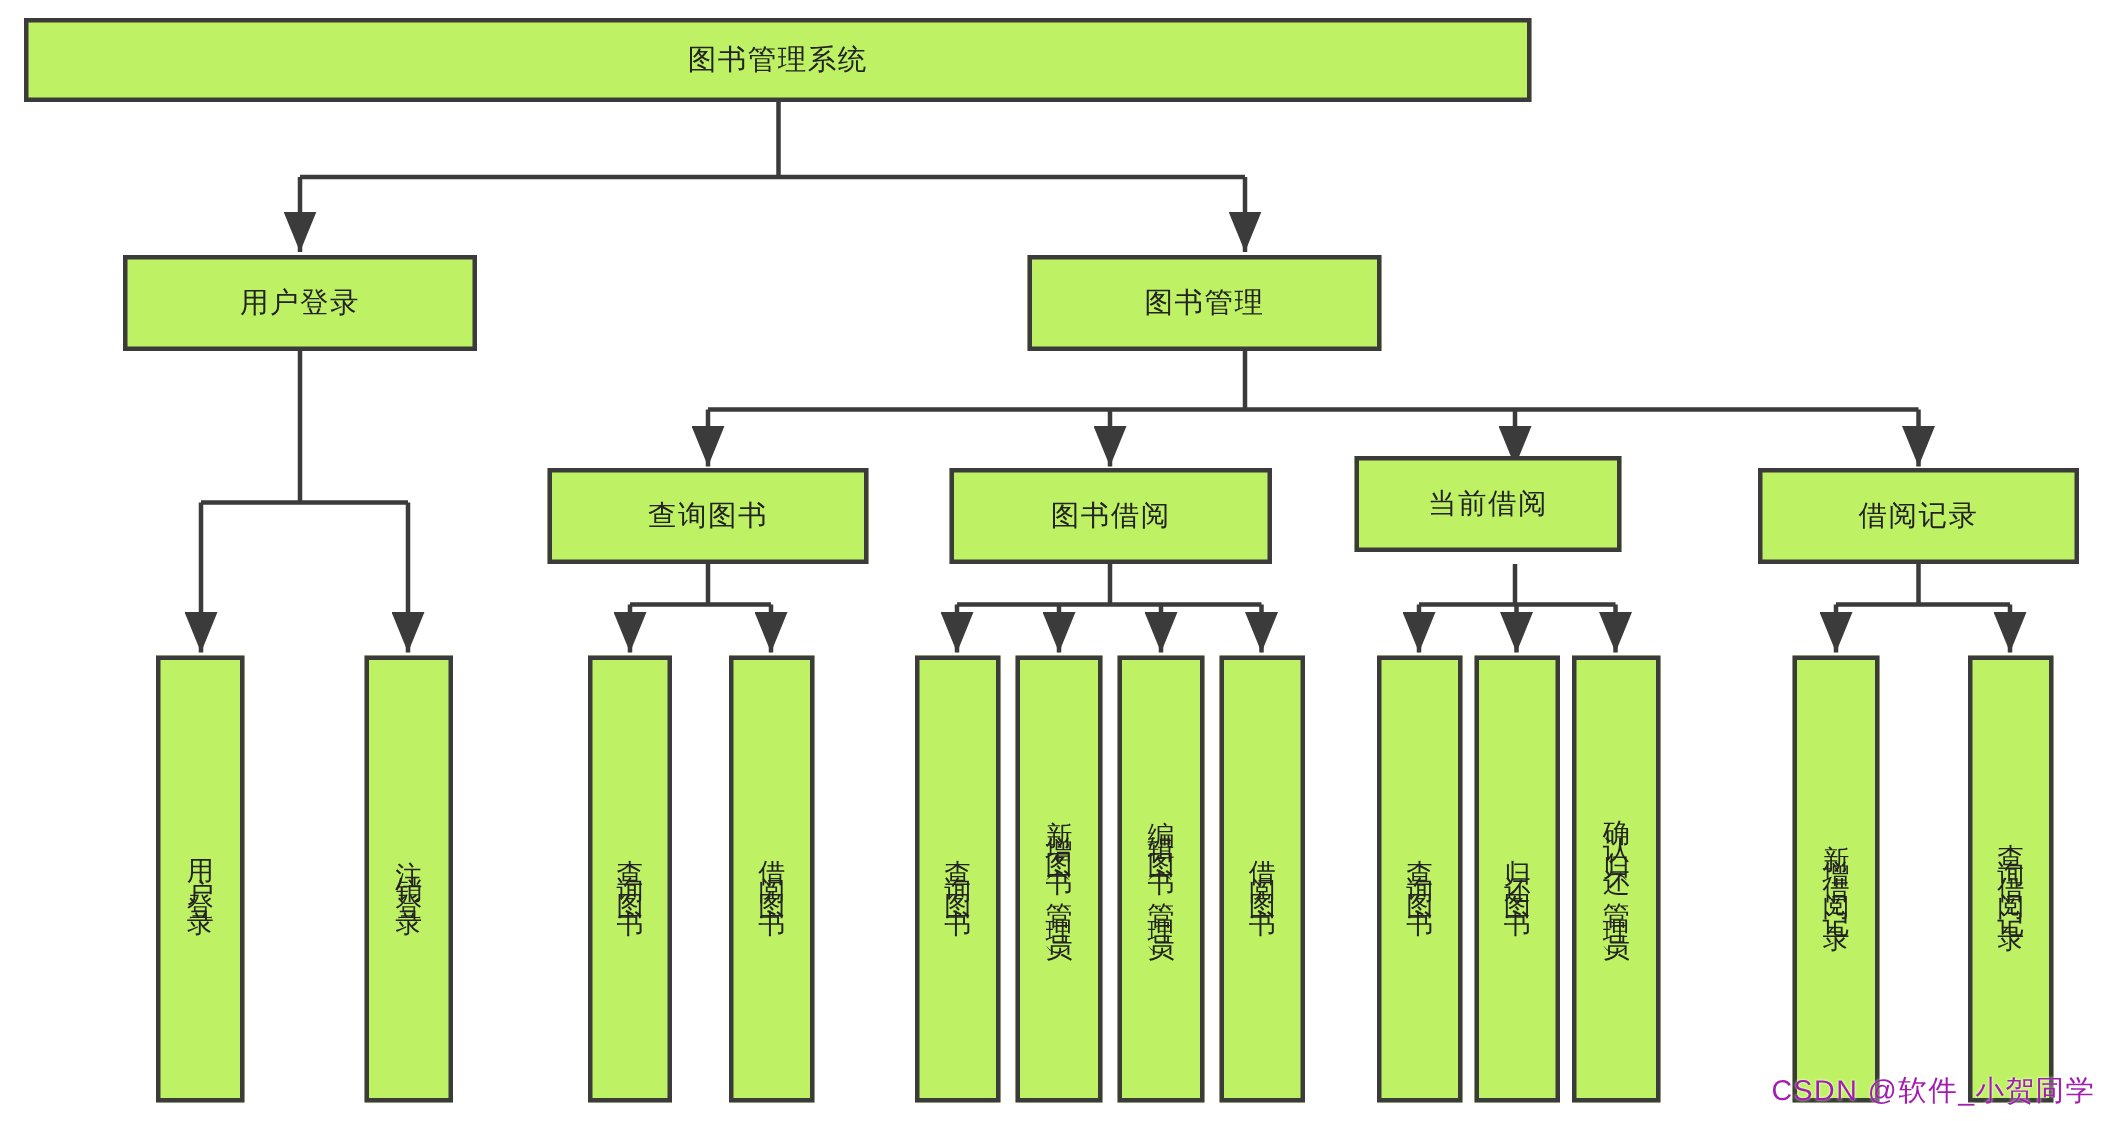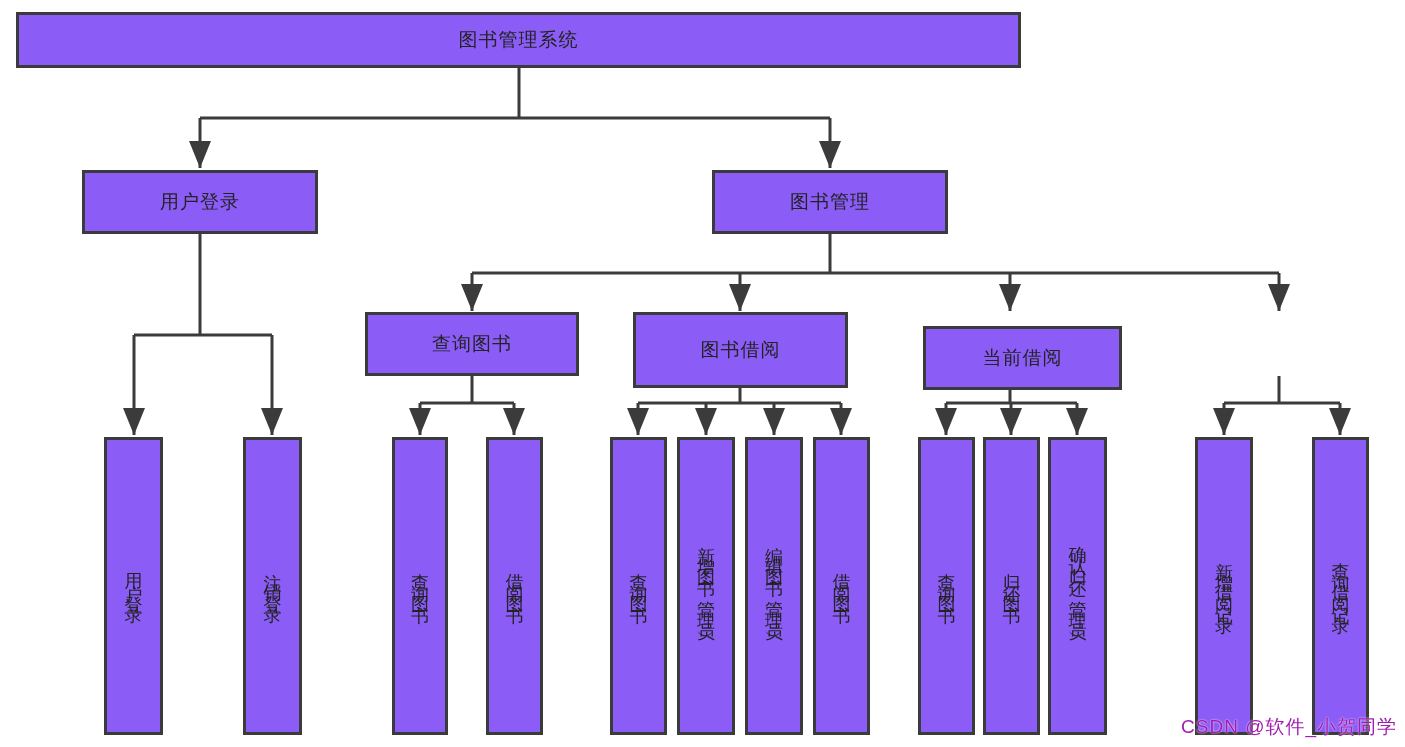--- a/index.html
+++ b/index.html
@@ -8,21 +8,21 @@
     width: 1405px;
     height: 747px;
     background: #ffffff;
     font-family: "Liberation Sans", "DejaVu Sans", sans-serif;
     overflow: hidden;
   }
   #wires { position: absolute; left: 0; top: 0; }
   .node {
     position: absolute;
     box-sizing: border-box;
-    background: #8b5cf6;
+    background: #bef264;
     border: 3px solid #3b3b3b;
     display: flex;
     align-items: center;
     justify-content: center;
     color: #232323;
     z-index: 2;
   }
   .hnode { font-size: 19px; letter-spacing: 1px; }
   .leaf  {
     font-size: 18px;
@@ -40,24 +40,24 @@
     bottom: 7px;
     font-size: 19px;
     color: #a21caf;
     letter-spacing: 1px;
     z-index: 5;
     text-shadow: 0 0 2px #ffffff;
   }
   
   #root  { left: 16px;  top: 12px;  width: 1005px; height: 56px; }
   #n-ul  { left: 82px;  top: 170px; width: 236px;  height: 64px; }
-  #n-bm  { left: 712px; top: 170px; width: 236px;  height: 64px; justify-content: center; }
+  #n-bm  { left: 685px; top: 170px; width: 236px;  height: 64px; justify-content: center; }
   #n-nb  { left: 365px; top: 312px; width: 214px;  height: 64px; }
-  #n-bw  { left: 633px; top: 312px; width: 215px;  height: 76px; justify-content: center; }
-  #n-cb  { left: 903px; top: 326px; width: 199px;  height: 64px; margin-left: 20px; }
+  #n-bw  { left: 633px; top: 312px; width: 215px;  height: 64px; justify-content: center; }
+  #n-cb  { left: 903px; top: 304px; width: 178px;  height: 64px; }
   #n-br  { left: 1172px;top: 312px; width: 214px;  height: 64px; }
   .leaf  { top: 437px; height: 298px; }
   #lf-a1 { left: 104px;  width: 59px; }
   #lf-a2 { left: 243px;  width: 59px; }
   #lf-b1 { left: 392px;  width: 56px; }
   #lf-b2 { left: 486px;  width: 57px; }
   #lf-c1 { left: 610px;  width: 57px; }
   #lf-c2 { left: 677px;  width: 58px; }
   #lf-c3 { left: 745px;  width: 58px; }
   #lf-c4 { left: 813px;  width: 57px; }
@@ -123,20 +123,23 @@
 
   <div class="node hnode" id="n-nb">
     <span class="lbl">查询图书</span>
   </div>
   <div class="node hnode" id="n-bw">
     <span class="lbl">图书借阅</span>
   </div>
   <div class="node hnode" id="n-cb">
     <span class="lbl">当前借阅</span>
   </div>
+  <div class="node hnode" id="n-br">
+    <span class="lbl">借阅记录</span>
+  </div>
 
   <div class="node leaf" id="lf-a1">
     <span class="lbl">用户登录</span>
   </div>
   <div class="node leaf" id="lf-a2">
     <span class="lbl">注销登录</span>
   </div>
   <div class="node leaf" id="lf-b1">
     <span class="lbl">查询图书</span>
   </div>

